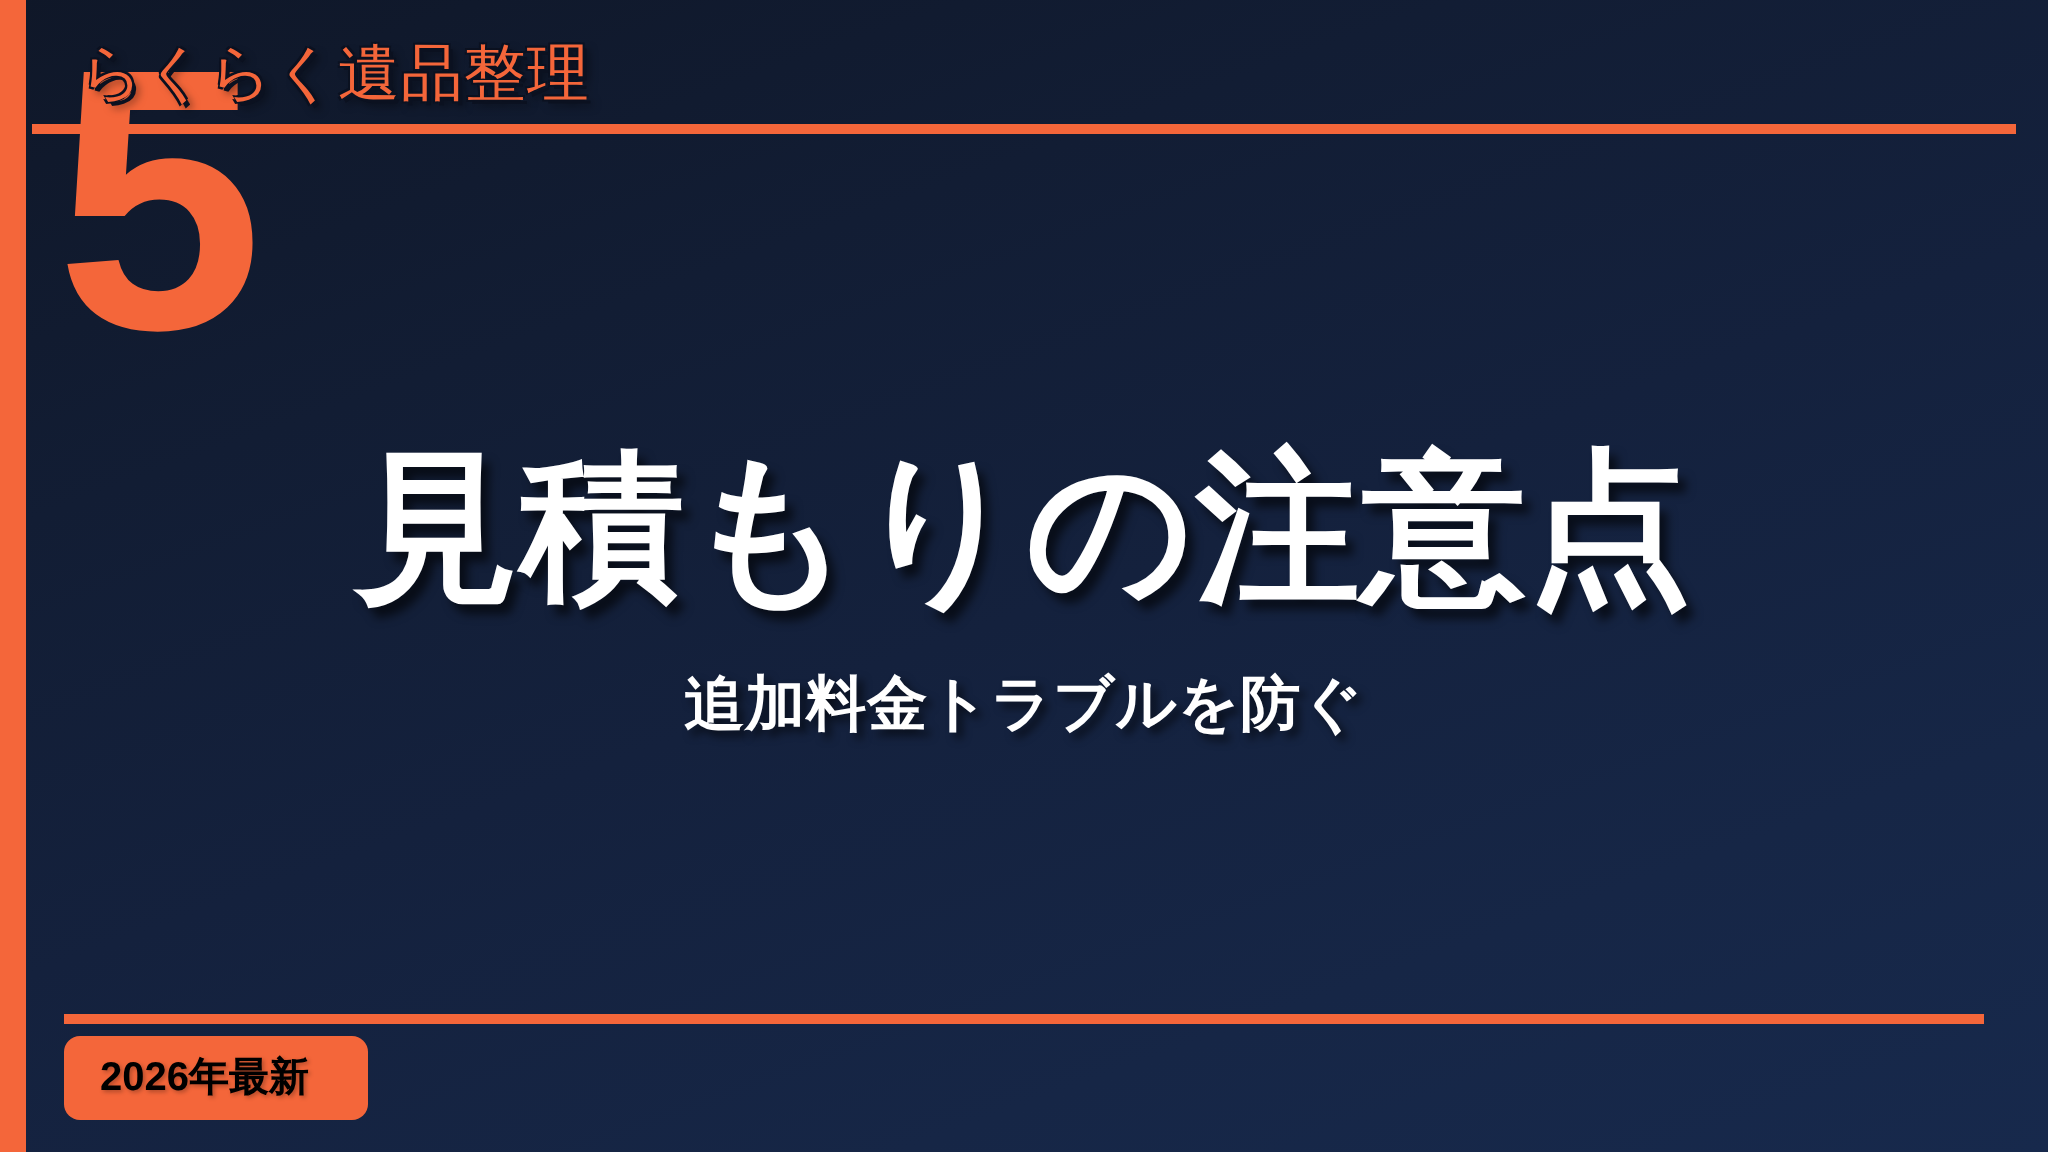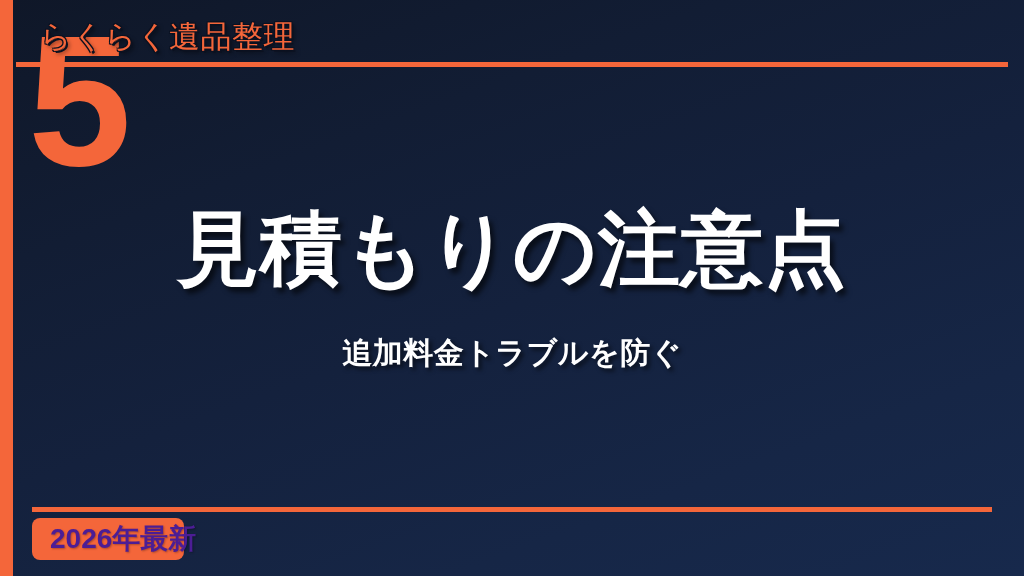--- a/index.html
+++ b/index.html
@@ -107,21 +107,21 @@
     text-shadow: 4px 5px 5px rgba(0,0,0,0.6);
     white-space: nowrap;
   }
 
   .subhead {
     font-size: 30px;
     font-weight: 700;
     line-height: 1.2;
     color: #FFFFFF;
     letter-spacing: 0.5px;
-    margin: 16px;
+    margin: 0;
     text-shadow: 3px 3px 4px rgba(0,0,0,0.6);
     white-space: nowrap;
     transform: translateY(18px);
   }
 
   
   .badge {
     position: absolute;
     left: 32px;
     top: 518px;
@@ -132,24 +132,24 @@
     border-radius: 8px;
     display: flex;
     align-items: center;
     z-index: 4;
   }
   .badge-text {
     position: absolute;
     left: 18px;
     top: 50%;
     transform: translateY(-50%);
-    font-size: 28px;
+    font-size: 20px;
     font-weight: 700;
     line-height: 1;
-    color: #4c1d95;
+    color: #000000;
     white-space: nowrap;
     text-shadow: 1px 1px 2px rgba(0,0,0,0.28);
   }
 </style>
 </head>
 <body>
 
 <div class="slide">
 
   <div class="left-bar"></div>

